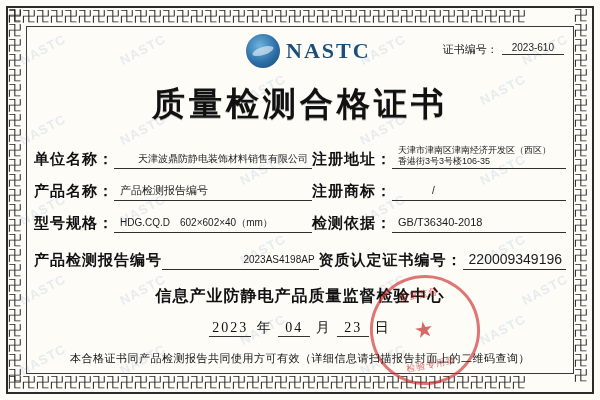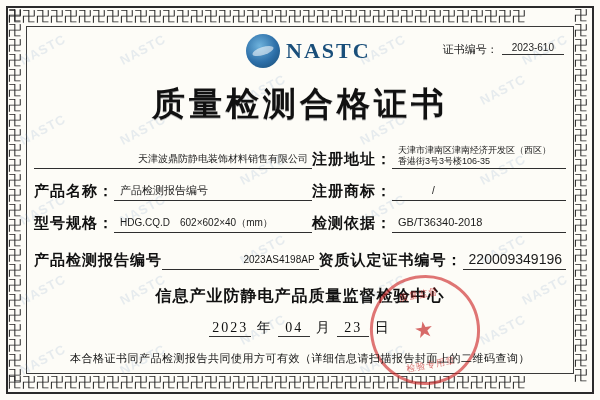--- a/index.html
+++ b/index.html
@@ -395,20 +395,21 @@
         <span class="cert-no-value">2023-610</span>
       </div>
     </div>
 
     <div class="title">质量检测合格证书</div>
 
     <div class="fields">
 
       <div class="row">
         <div class="col col-left">
+          <span class="label">单位名称：</span>
           <span class="value center">天津波鼎防静电装饰材料销售有限公司</span>
         </div>
         <div class="col col-right">
           <span class="label">注册地址：</span>
           <span class="value two-line">
             <span class="value-sub">天津市津南区津南经济开发区（西区）</span>
             <span class="value-sub">香港街3号3号楼106-35</span>
           </span>
         </div>
       </div>

